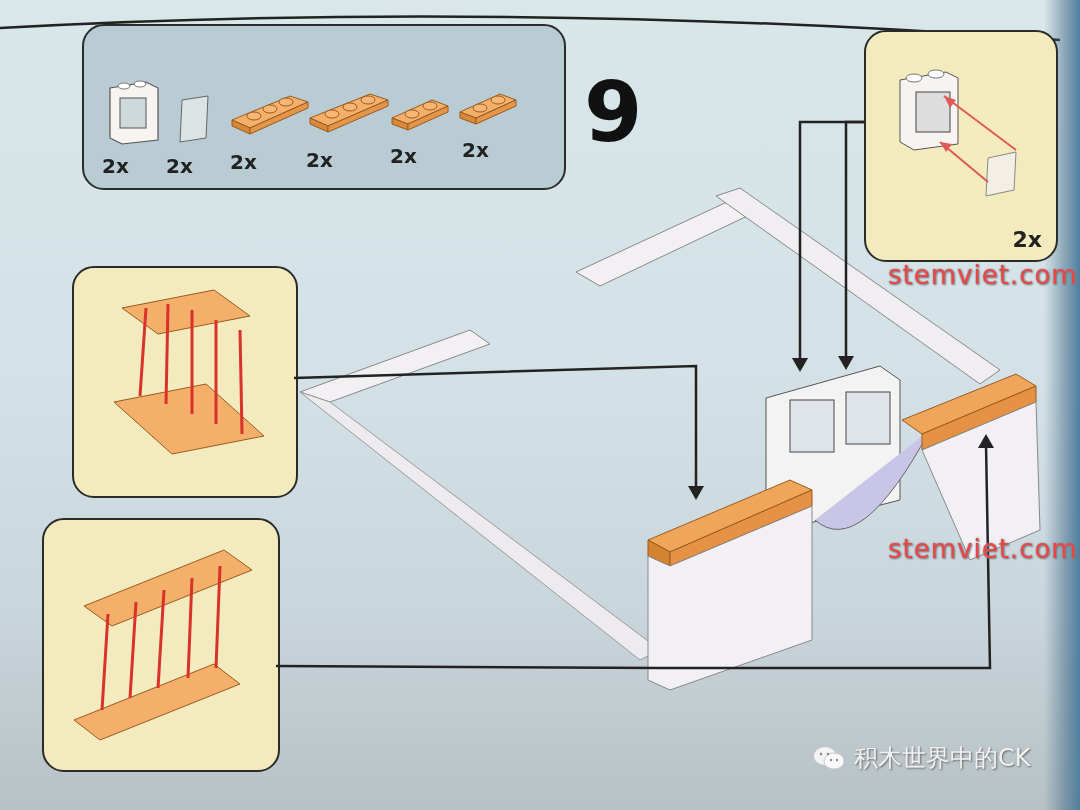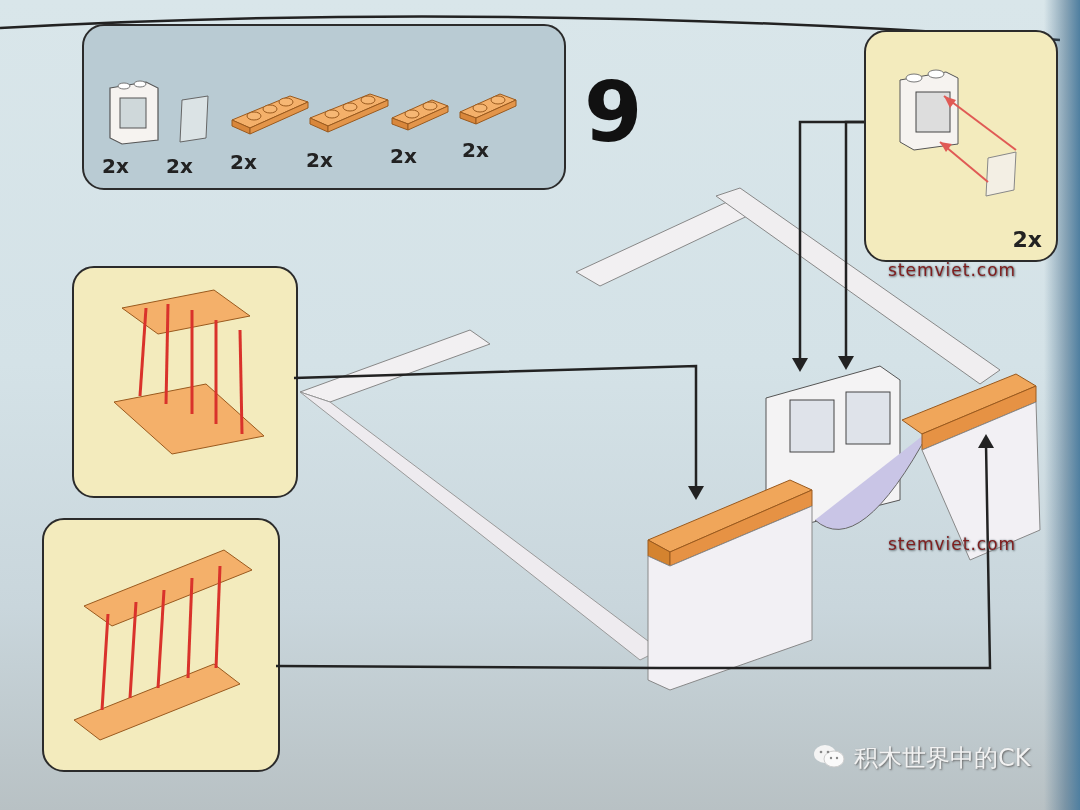--- a/index.html
+++ b/index.html
@@ -8,23 +8,23 @@
     background:linear-gradient(180deg,#d9e6ea 0%,#d4e2e7 45%,#c9d6dc 75%,#b8c1c4 100%);}
   .page-edge{position:absolute;right:0;top:0;width:36px;height:810px;
     background:linear-gradient(90deg,rgba(60,90,110,0) 0%,rgba(70,110,140,.55) 60%,#4f7fa0 100%);}
   .top-line{position:absolute;left:0;top:0;}
   .parts-panel{position:absolute;left:82px;top:24px;width:480px;height:162px;
     background:#b9cbd3;border:2px solid #2b2b2b;border-radius:22px;}
   .part{position:absolute;}
   .qty{position:absolute;font-weight:bold;font-size:20px;color:#222;}
   .step-number{position:absolute;left:584px;top:70px;font-weight:bold;font-size:84px;color:#111;line-height:1;}
   .callout{position:absolute;background:#f3ebbd;border:2px solid #2b2b2b;border-radius:22px;}
-  .watermark{position:absolute;color:#7f1d1d;font-size:17px;letter-spacing:1px;
+  .watermark{position:absolute;color:#ef4444;font-size:26px;letter-spacing:1px;
     text-shadow:0 0 2px #7f8b90,1px 1px 2px #6a767b;}
-  .wechat{position:absolute;left:812px;top:742px;display:flex;gap:8px;
+  .wechat{position:absolute;left:812px;top:742px;display:flex;align-items:center;gap:8px;
     color:#f2f2f2;font-size:24px;text-shadow:1px 1px 2px #666;}
 </style>
 </head>
 <body>
 
 <svg class="top-line" width="1080" height="60">
   <path d="M0 28 Q 500 0 1060 40" stroke="#222" stroke-width="2.5" fill="none"></path>
 </svg>
 <div class="page-edge"></div>
 

